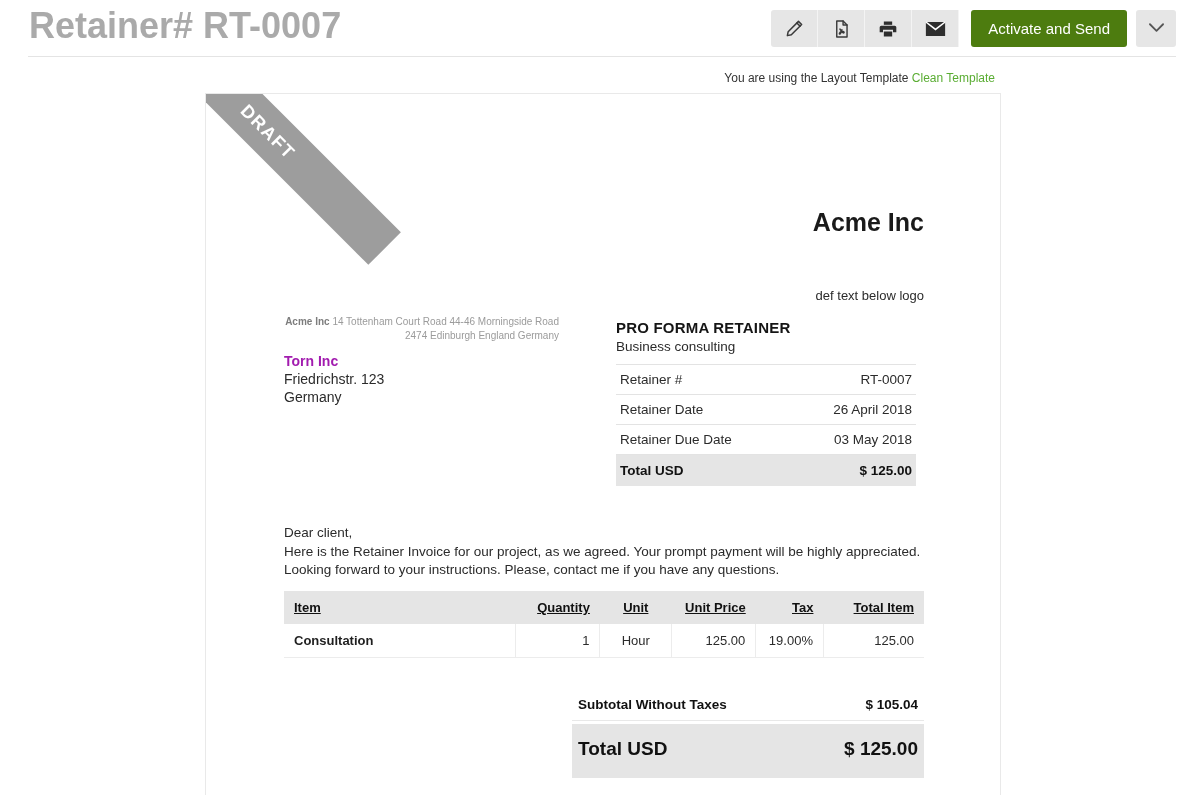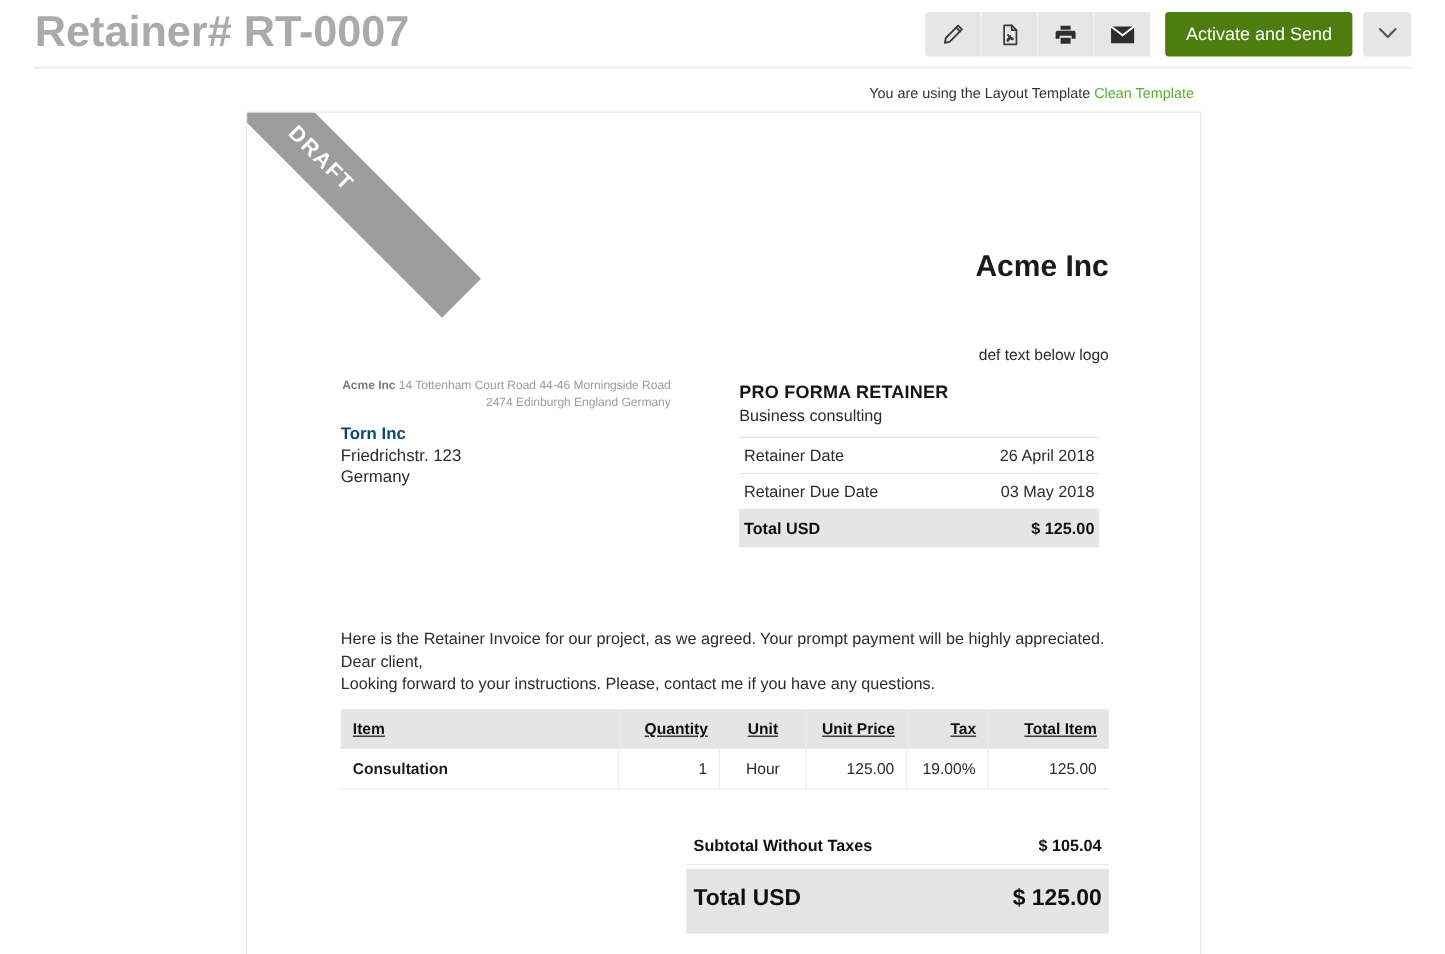--- a/index.html
+++ b/index.html
@@ -170,21 +170,21 @@
     font-size: 10px;
     color: #9b9b9b;
     line-height: 14px;
     margin: 0 0 9px 0;
     text-align: right;
   }
   #sender-line b { color: #7d7d7d; }
   #recipient-name {
     font-size: 14px;
     font-weight: 700;
-    color: #0c4a6e;
+    color: #a21caf;
     line-height: 18px;
   }
   .recipient-line {
     font-size: 14px;
     color: #2b2b2b;
     line-height: 18px;
   }
 
   
   #meta-block {
@@ -384,36 +384,40 @@
     <div id="recipient-name">Torn Inc</div>
     <div class="recipient-line">Friedrichstr. 123</div>
     <div class="recipient-line">Germany</div>
   </div>
 
   <div id="meta-block">
     <div id="meta-title">PRO FORMA RETAINER</div>
     <div id="meta-sub">Business consulting</div>
 
     <div class="meta-row">
+      <span class="ml">Retainer #</span>
+      <span class="mv">RT-0007</span>
+    </div>
+    <div class="meta-row">
       <span class="ml">Retainer Date</span>
       <span class="mv">26 April 2018</span>
     </div>
     <div class="meta-row">
       <span class="ml">Retainer Due Date</span>
       <span class="mv">03 May 2018</span>
     </div>
     <div class="meta-row total">
       <span class="ml">Total USD</span>
       <span class="mv">$ 125.00</span>
     </div>
   </div>
 
   <div id="message-block">
+    <div>Dear client,</div>
     <div>Here is the Retainer Invoice for our project, as we agreed. Your prompt payment will be highly appreciated.</div>
-    <div>Dear client,</div>
     <div>Looking forward to your instructions. Please, contact me if you have any questions.</div>
   </div>
 
   <table id="items-table">
     <thead>
       <tr>
         <th class="left" style="width:226px">Item</th>
         <th style="width:82px">Quantity</th>
         <th style="width:70px;text-align:center">Unit</th>
         <th style="width:82px">Unit Price</th>

